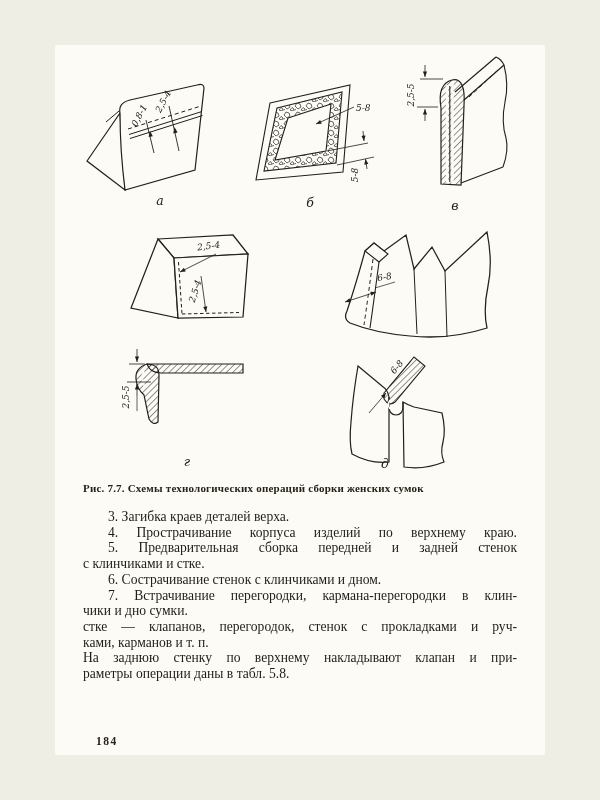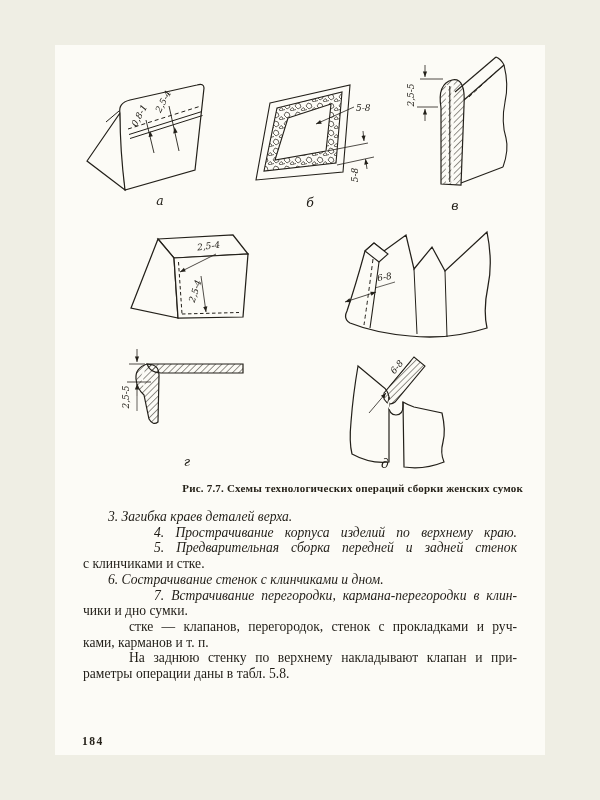--- a/index.html
+++ b/index.html
@@ -2,29 +2,29 @@
 <html><head>
 <meta charset="utf-8">
 <style>
   html,body{margin:0;padding:0;}
   body{width:600px;height:800px;background:#efeee4;position:relative;
        font-family:"Liberation Serif",serif;}
   .page{position:absolute;left:55px;top:45px;width:490px;height:710px;
         background:#fcfbf6;color:#211e18;}
   .fig{position:absolute;left:0;top:0;}
   .caption{position:absolute;left:28px;top:437px;width:440px;
-           font:bold 11px "Liberation Serif",serif;letter-spacing:.2px;color:#262219;text-align:right;}
+           font:bold 11px "Liberation Serif",serif;letter-spacing:.2px;color:#262219;}
   .bodytext{position:absolute;left:28px;top:464px;width:434px;
             font-size:13.6px;line-height:15.7px;color:#201d17;}
   .ln{min-height:15.7px;}
-  .ind{text-indent:25px;font-style:italic;}
-  .j{text-align:justify;text-align-last:justify;margin-left:46px;}
+  .ind{text-indent:25px;}
+  .j{text-align:justify;text-align-last:justify;}
   .spaced{letter-spacing:2.6px;}
   .it{font-style:italic;}
-  .pageno{position:absolute;left:27px;top:690px;
+  .pageno{position:absolute;left:41px;top:690px;
           font:bold 11.5px "Liberation Serif",serif;letter-spacing:1.5px;color:#26221a;text-align:center;}
   svg .dimtxt{font:italic 9px "DejaVu Serif",serif;fill:#23201a;}
   svg .lbl{font:italic 12.5px "DejaVu Serif",serif;fill:#23201a;}
 </style>
 </head>
 <body>
 
 <div class="page">
 
   <svg class="fig" width="490" height="440" viewBox="0 0 490 440">

